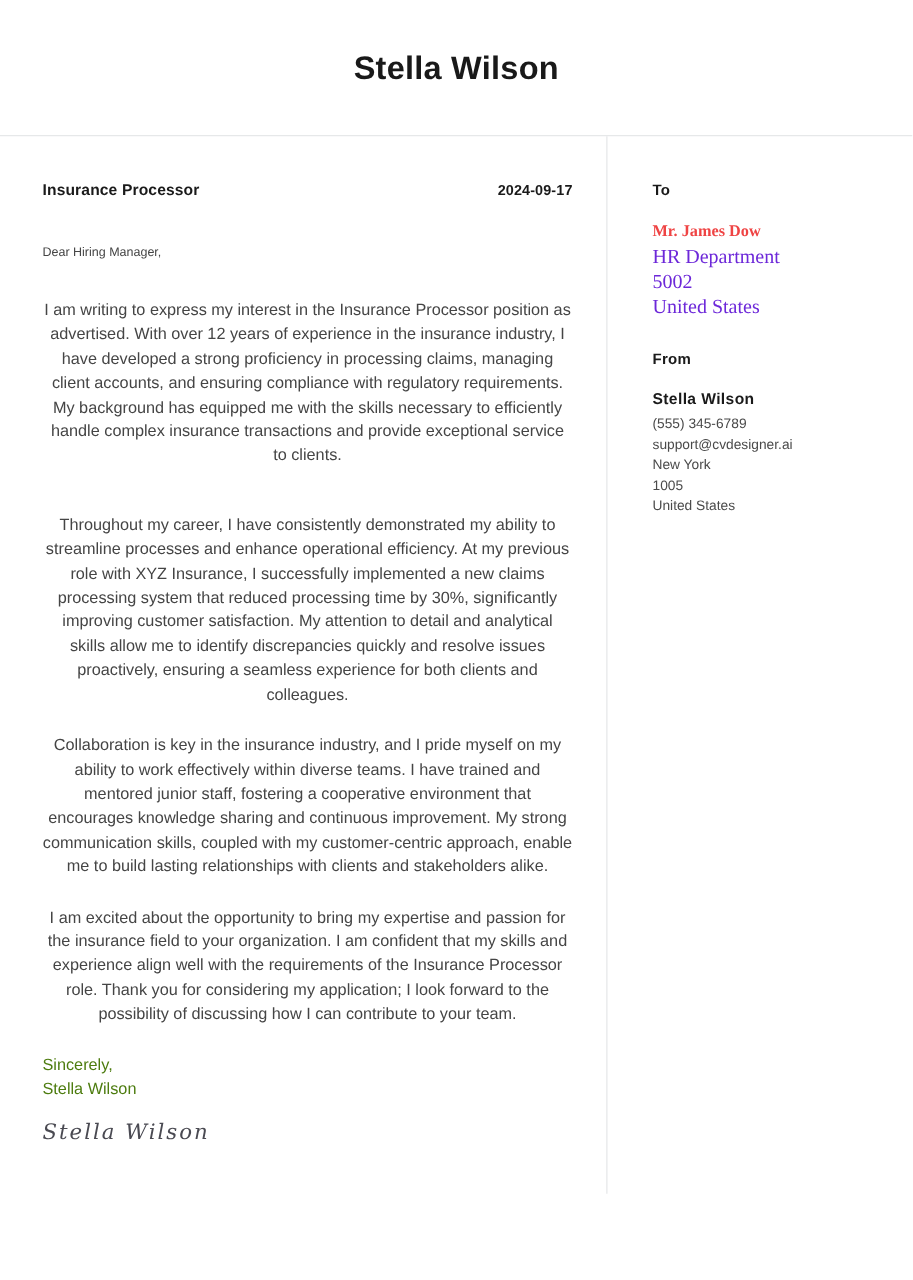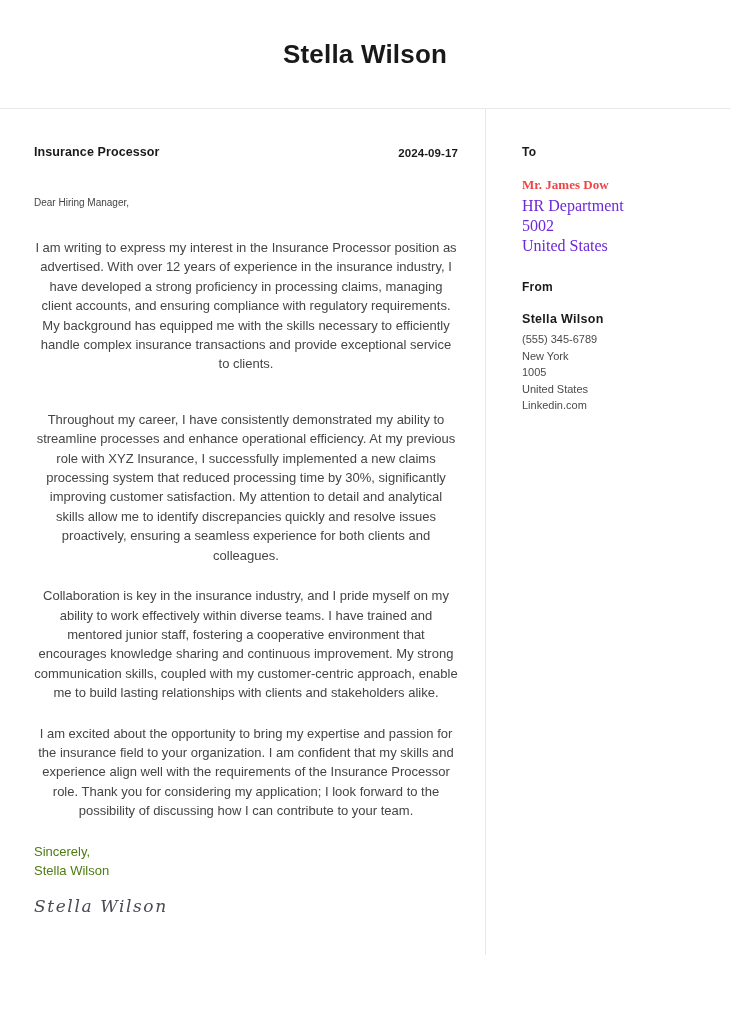--- a/index.html
+++ b/index.html
@@ -185,21 +185,21 @@
       <div class="side-name-to">Mr. James Dow</div>
       <div class="side-line-to">HR Department</div>
       <div class="side-line-to">5002</div>
       <div class="side-line-to">United States</div>
     </div>
 
     <div class="side-block">
       <div class="side-heading from-heading">From</div>
       <div class="side-name-from">Stella  Wilson</div>
       <div class="side-line-from">(555) 345-6789</div>
+      <div class="side-line-from">support@cvdesigner.ai</div>
       <div class="side-line-from">New York</div>
       <div class="side-line-from">1005</div>
       <div class="side-line-from">United States</div>
-      <div class="side-line-from">Linkedin.com</div>
     </div>
 
   </div>
 
 </div>
 
 </body></html>

